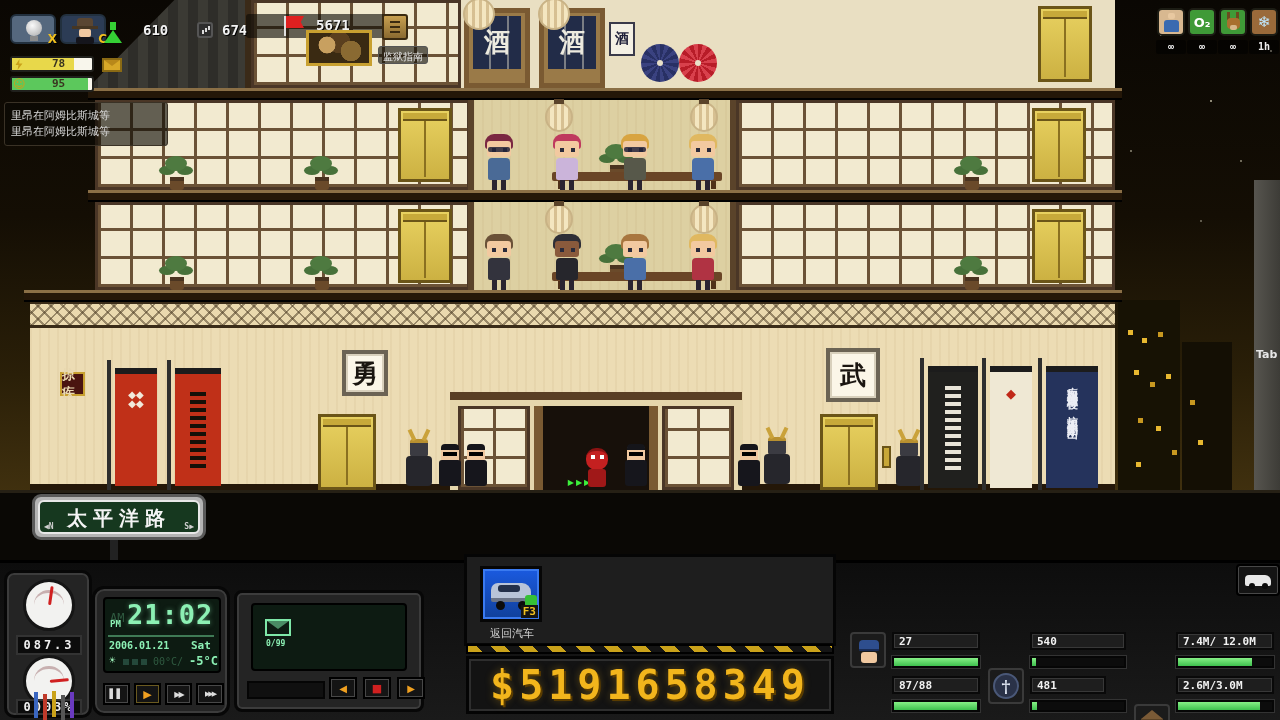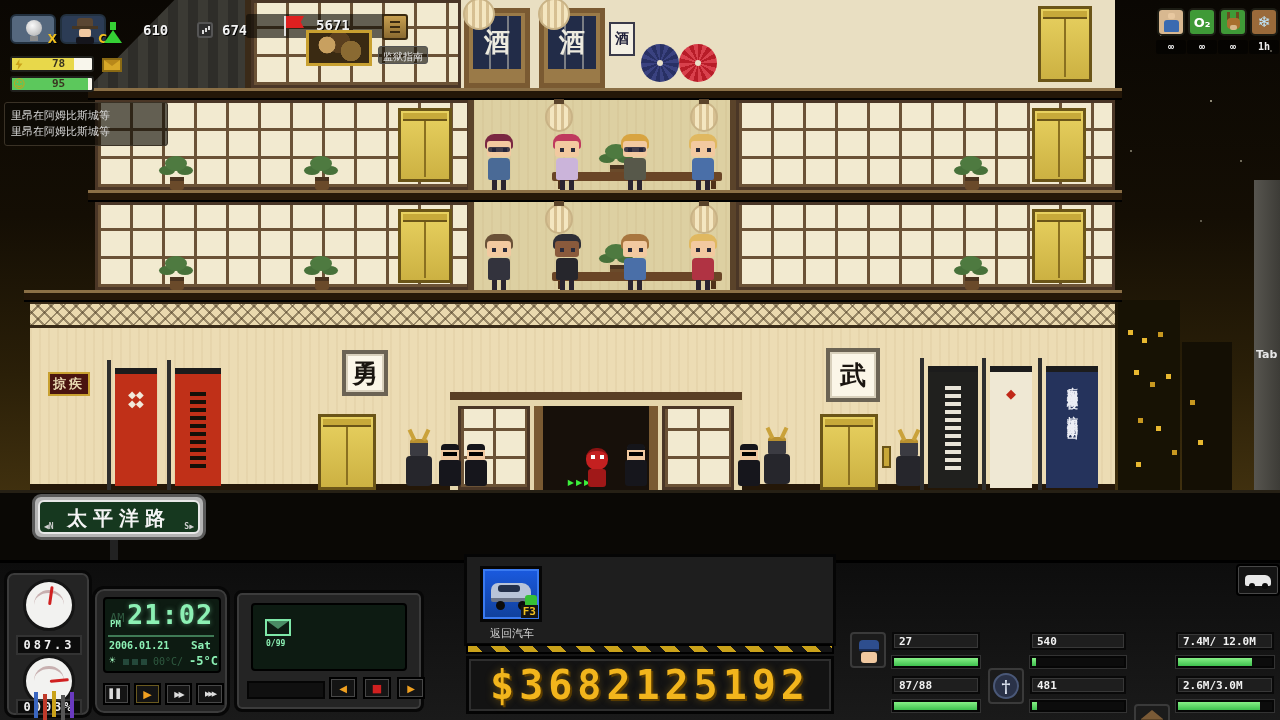--- a/index.html
+++ b/index.html
@@ -240,21 +240,21 @@
           <div class="cbody" style="background: rgb(176, 51, 67);"></div>
           <div class="legs"></div>
         </div>
       </div>
   </div>
   <div class="a wood" style="left:24px;top:290px;width:1098px;height:12px"></div>
   <div class="a frieze" style="left:30px;top:302px;width:1085px;height:26px"></div>
 
   <div class="a" style="left:30px;top:328px;width:1085px;height:162px;
     background:repeating-linear-gradient(90deg,rgba(180,150,100,.10) 0 2px,transparent 2px 9px),#ecdcb4;border-bottom:6px solid #241708;box-sizing:border-box">
-    <div class="a plaque" style="left:18px;top:44px;width:42px;height:24px">
+    <div class="a plaque" style="left:30px;top:44px;width:25px;height:24px">
       <span>掠疾</span>
       </div>
     <div class="a nobori" style="left:85px;top:40px;width:42px;height:118px;background:#c03018;color:#f2eadc">
       <div class="pole"></div>
       <div class="a" style="left:0;top:16px;width:42px;text-align:center;color:#f2eadc;font-size:10px;line-height:9px">◆◆<br>◆◆</div>
     </div>
     <div class="a nobori" style="left:145px;top:40px;width:46px;height:118px;background:#c03018;color:#151008">
       <div class="pole"></div>
       <div class="centi"></div>
     </div>
@@ -469,21 +469,21 @@
     <div class="a" style="left:8px;top:14px;width:40px;height:15px;background:#b8c4d8;border-radius:7px 9px 2px 2px;border-bottom:4px solid #6a7488">
       <div class="a" style="left:7px;top:2px;width:22px;height:7px;background:#23304a;border-radius:3px"></div>
     </div>
     <div class="a" style="left:13px;top:32px;width:9px;height:9px;border-radius:50%;background:#0c0c0c;box-shadow:22px 0 #0c0c0c"></div>
     <div class="a" style="left:42px;top:26px;width:12px;height:12px;background:#35c035;border-radius:3px"></div>
     <span class="a" style="right:1px;bottom:1px;background:#141414;color:#f0c020;font:bold 11px 'DejaVu Sans Mono',monospace;padding:0 2px">F3</span>
   </div>
   <div class="a" style="left:474px;top:626px;width:76px;text-align:center;color:#cfcfcf;font:11px 'DejaVu Sans',sans-serif">返回汽车</div>
   <div class="a hazard" style="left:466px;top:644px;width:368px;height:10px"></div>
   <div class="a" style="left:466px;top:656px;width:368px;height:58px;background:#131313;border:3px solid #040404;box-shadow:inset 0 0 0 2px #2e2e2e;box-sizing:border-box;display:flex;align-items:center;justify-content:center">
-    <span class="money">$3682125192</span>
+    <span class="money">$5191658349</span>
   </div>
 
   <div class="a btn" style="left:1236px;top:564px;width:44px;height:32px;border-radius:4px">
     <div style="position:relative;width:26px;height:11px;background:#e8e8e8;border-radius:4px 6px 2px 2px">
       <div class="a" style="left:4px;bottom:-3px;width:6px;height:6px;border-radius:50%;background:#0a0a0a;box-shadow:13px 0 #0a0a0a"></div>
     </div>
   </div>
 
   <div class="a" style="left:850px;top:632px;width:424px;height:84px">
 
@@ -512,21 +512,21 @@
     <div class="a statval" style="left:326px;top:0;width:98px">7.4M/ 12.0M</div>
     <div class="a bartrack" style="left:326px;top:24px;width:98px">
         <div class="barfill" style="width: 79%;"></div>
       </div>
 
     <div class="a statval" style="left:42px;top:44px;width:88px">87/88</div>
     <div class="a bartrack" style="left:42px;top:68px;width:88px">
         <div class="barfill" style="width: 99%;"></div>
       </div>
 
-    <div class="a statval" style="left:180px;top:44px;width:96px">481</div>
+    <div class="a statval" style="left:180px;top:44px;width:76px">481</div>
     <div class="a bartrack" style="left:180px;top:68px;width:96px">
         <div class="barfill" style="width: 5%;"></div>
       </div>
 
     <div class="a statval" style="left:326px;top:44px;width:98px">2.6M/3.0M</div>
     <div class="a bartrack" style="left:326px;top:68px;width:98px">
         <div class="barfill" style="width: 87%;"></div>
       </div>
   </div>
 

